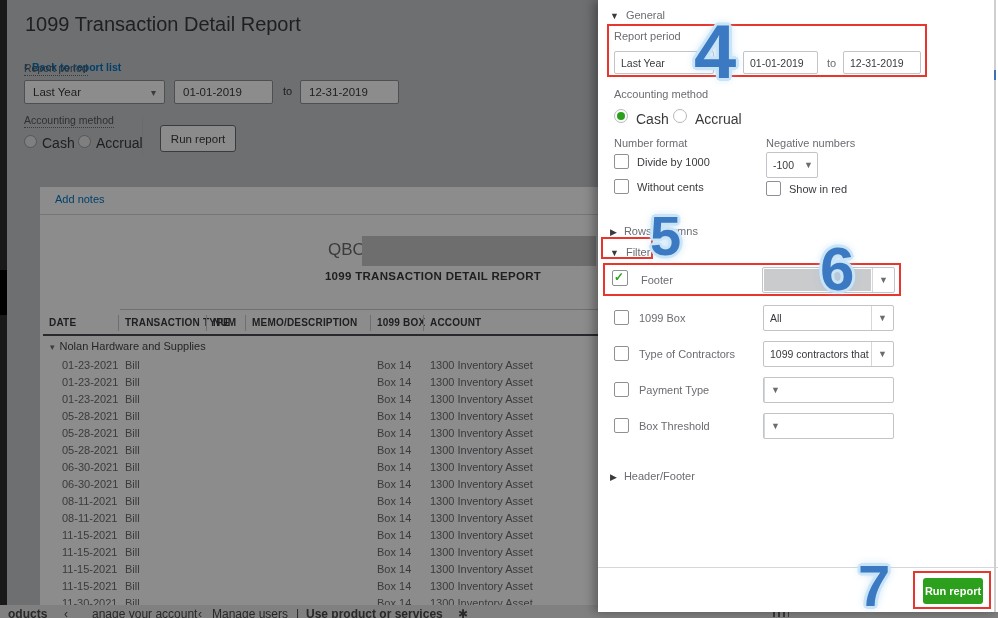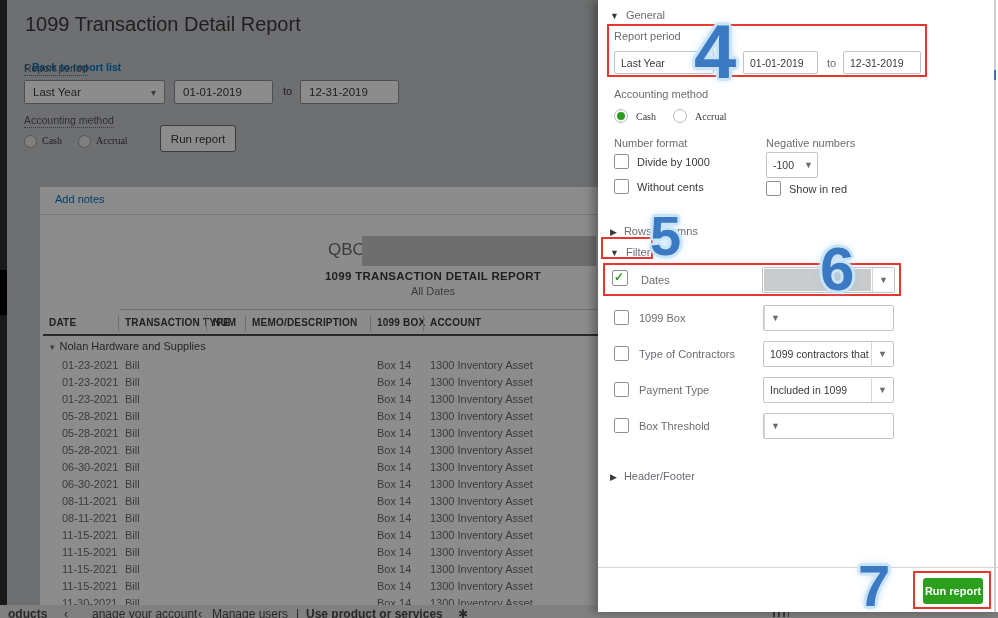--- a/index.html
+++ b/index.html
@@ -23,21 +23,21 @@
           font-size:11.5px; color:#393a3d; display:flex; align-items:center; padding:0 8px; }
   .rp-period-select{ left:24px; top:80px; width:141px; justify-content:space-between; }
   .caret-down::after{ content:"▾"; color:#6b6c72; font-size:10px; }
   .rp-date-from{ left:174px; top:80px; width:99px; }
   .rp-to{ left:283px; top:85px; font-size:11px; color:#393a3d; }
   .rp-date-to{ left:300px; top:80px; width:99px; }
   .rp-acct-label{ left:24px; top:114px; }
   .radio{ width:13px; height:13px; border-radius:50%; border:1px solid #9a9da1; background:#e7e8ea; }
   .rp-radio-cash{ left:24px; top:135px; }
   .rp-radio-accrual{ left:78px; top:135px; }
-  .radio-label{ font-size:10px; color:#393a3d;font-family:Liberation Serif, serif; }
+  .radio-label{ font-size:14px; color:#393a3d; }
   .rp-cash-label{ left:42px; top:135px; }
   .rp-accrual-label{ left:96px; top:135px; }
   .rp-vdivider{ left:142px; top:116px; width:1px; height:40px; background:#c1c4c8; }
   .rp-run-btn{ left:160px; top:125px; width:76px; height:27px; background:#fdfdfd;
     border:1px solid #6b6c72; border-radius:3px; font-size:11.5px; color:#393a3d;
     display:flex; align-items:center; justify-content:center; }
 
   .card{ left:40px; top:187px; width:958px; height:418px; background:#fff; }
   .add-notes{ left:55px; top:193px; font-size:11px; color:#0077c5; }
   .card-header-line{ left:40px; top:214px; width:958px; height:1px; background:#d4d7dc; }
@@ -143,21 +143,20 @@
     <div class="abs rp-vdivider"></div>
     <div class="abs rp-run-btn">Run report</div>
 
     <div class="abs card"></div>
     <div class="abs add-notes">Add notes</div>
     <div class="abs card-header-line"></div>
 
     <div class="abs qbo">QBO</div>
     <div class="abs redact-block"></div>
     <div class="abs report-heading">1099 TRANSACTION DETAIL REPORT</div>
-    <div class="abs report-subheading">All Dates</div>
 
     <div class="abs tbl-topline"></div>
     <div class="abs th" style="left:49px">DATE</div>
     <div class="abs th" style="left:125px">TRANSACTION TYPE</div>
     <div class="abs th" style="left:213px">NUM</div>
     <div class="abs th" style="left:252px">MEMO/DESCRIPTION</div>
     <div class="abs th" style="left:377px">1099 BOX</div>
     <div class="abs th" style="left:430px">ACCOUNT</div>
     <div class="abs th-sep" style="left:118px"></div>
     <div class="abs th-sep" style="left:206px"></div>
@@ -308,47 +307,47 @@
         <span style="color:#6b6c72; font-size:9px; padding-right:4px; line-height:24px;">▼</span>
       </div>
     <div class="abs p-check" style="left:168px; top:181px;"></div>
     <div class="abs p-label" style="left:191px; top:183px; color:#393a3d;">Show in red</div>
 
     <div class="abs" style="left:12px; top:221px;"><span class="sec-caret">▶</span><span class="sec-header">Rows/Columns</span></div>
 
     <div class="abs" style="left:12px; top:242px;"><span class="sec-caret">▼</span><span class="sec-header">Filter</span></div>
 
     <div class="abs p-check checked" style="left:14px; top:270px; width:16px; height:16px;"></div>
-    <div class="abs p-label" style="left:43px; top:274px;">Dates</div>
+    <div class="abs p-label" style="left:43px; top:274px;">Footer</div>
     <div class="abs p-select" style="left:164px; top:267px; width:133px;">
         <span class="val val-redacted"></span>
         <span class="arrow-cell">▼</span>
       </div>
 
     <div class="abs filter-rows">
       <div class="f-row">
           <span class="p-check"></span>
           <span class="f-label">1099 Box</span>
           <span class="p-select">
+            <span class="val">All</span>
             <span class="arrow-cell">▼</span>
           </span>
         </div>
         <div class="f-row">
           <span class="p-check"></span>
           <span class="f-label">Type of Contractors</span>
           <span class="p-select">
             <span class="val">1099 contractors that m</span>
             <span class="arrow-cell">▼</span>
           </span>
         </div>
         <div class="f-row">
           <span class="p-check"></span>
           <span class="f-label">Payment Type</span>
           <span class="p-select">
-            <span class="val">Included in 1099</span>
             <span class="arrow-cell">▼</span>
           </span>
         </div>
         <div class="f-row">
           <span class="p-check"></span>
           <span class="f-label">Box Threshold</span>
           <span class="p-select">
             <span class="arrow-cell">▼</span>
           </span>
         </div>

